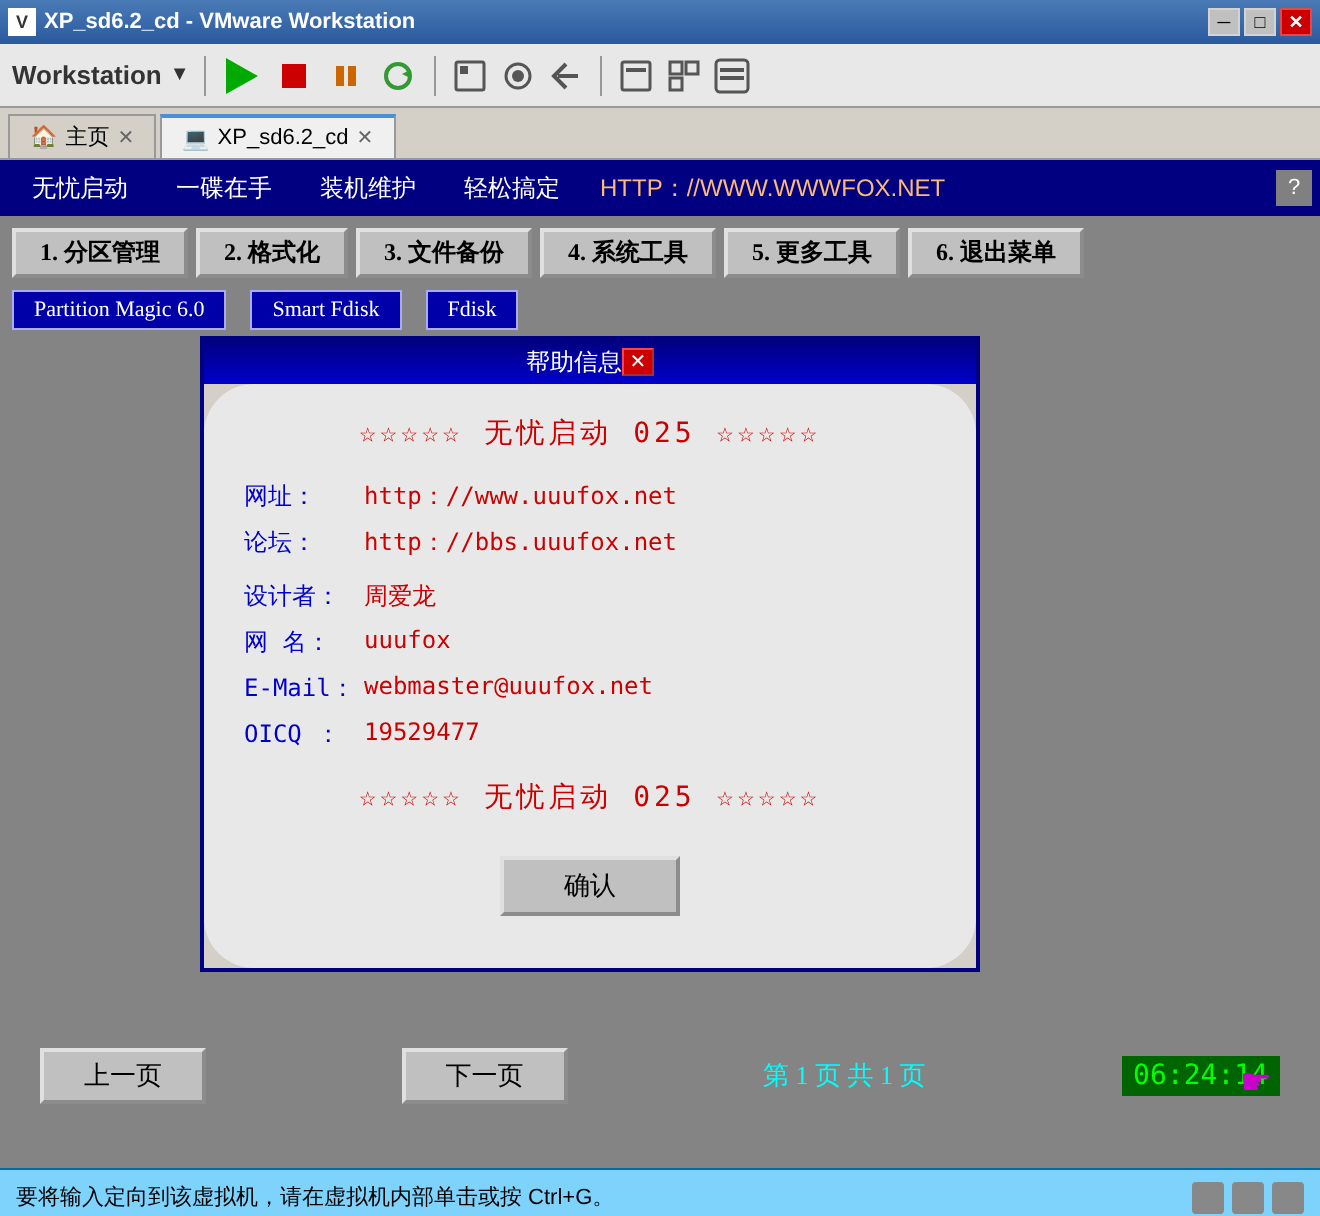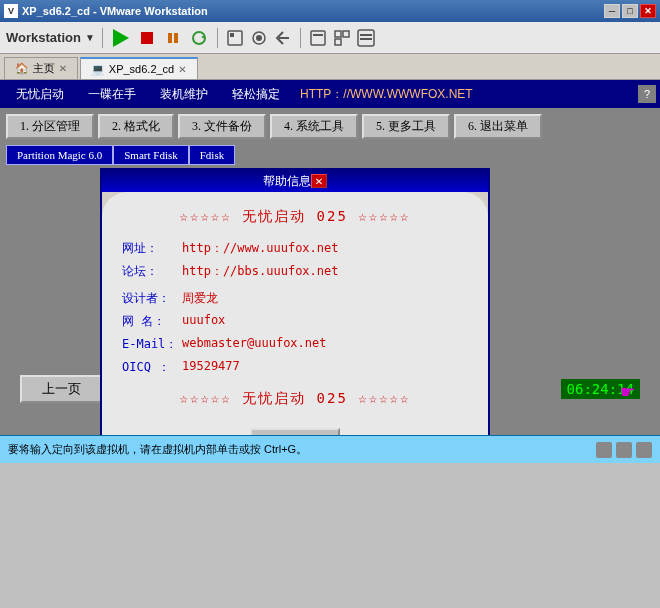--- a/index.html
+++ b/index.html
@@ -143,21 +143,21 @@
       cursor: pointer;
       color: #666;
     }
     .home-icon {
       font-size: 11px;
     }
 
     
     .vm-display {
       width: 660px;
-      height: 355px;
+      height: 504px;
       background: #6b8bb5;
       position: relative;
       overflow: hidden;
     }
 
     
     .vm-top-bar {
       height: 28px;
       background: #000080;
       display: flex;
@@ -201,20 +201,21 @@
       position: relative;
     }
     .vm-btn {
       background: #c0c0c0;
       border: 2px outset #e0e0e0;
       color: #000;
       font-size: 12px;
       padding: 2px 12px;
       cursor: pointer;
       font-family: 'SimSun', '宋体', serif;
+      font-weight: bold;
     }
     .vm-main-btn {
       background: #0000a8;
       color: #ffffff;
       font-size: 11px;
       padding: 3px 10px;
       cursor: pointer;
       border: 1px solid #aaaaff;
       font-family: 'SimSun', '宋体', serif;
     }
@@ -488,21 +489,21 @@
 
     <div style="display:flex; gap:4px; padding:6px 6px 4px 6px; flex-wrap:wrap;">
       <button class="vm-btn">1. 分区管理</button>
       <button class="vm-btn">2. 格式化</button>
       <button class="vm-btn">3. 文件备份</button>
       <button class="vm-btn">4. 系统工具</button>
       <button class="vm-btn">5. 更多工具</button>
       <button class="vm-btn">6. 退出菜单</button>
     </div>
 
-    <div style="display:flex; gap:0; padding:2px 6px;">
+    <div style="display:flex; gap:12px; padding:2px 6px;">
       <button class="vm-main-btn">Partition Magic 6.0</button>
       <button class="vm-main-btn">Smart Fdisk</button>
       <button class="vm-main-btn">Fdisk</button>
     </div>
 
     <div class="help-dialog">
       <div class="help-dialog-title">
         <span>帮助信息</span>
         <div class="help-dialog-close">✕</div>
       </div>

